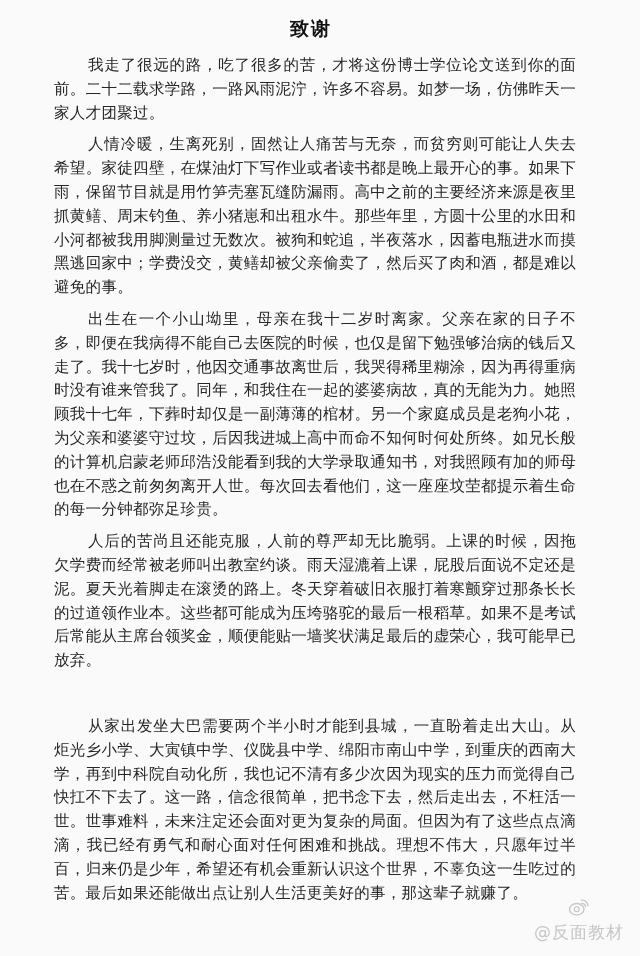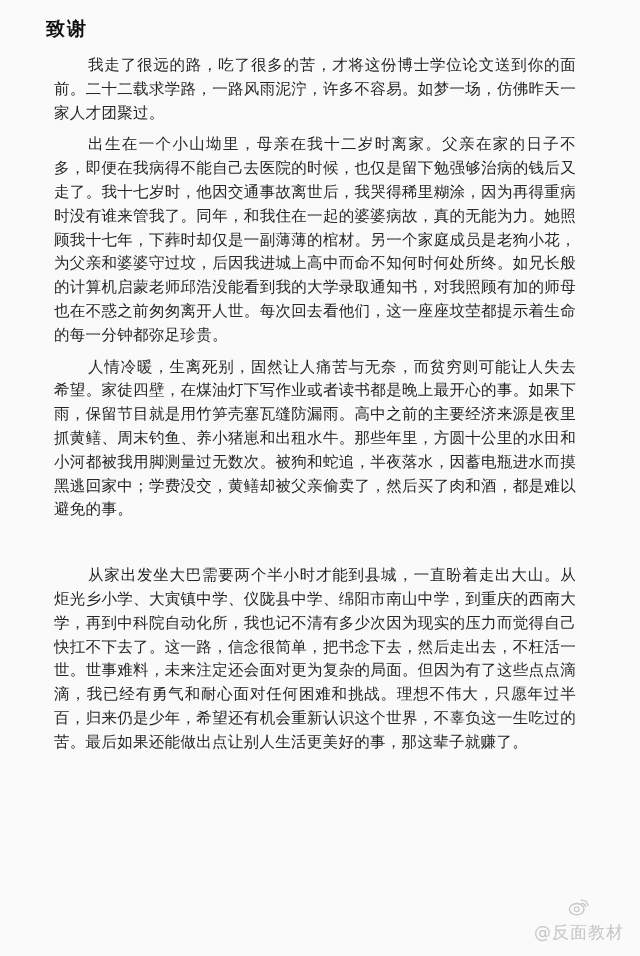--- a/index.html
+++ b/index.html
@@ -16,21 +16,21 @@
     overflow: hidden;
     font-family: "DejaVu Serif", "Liberation Serif", serif;
     color: #262626;
     box-sizing: border-box;
     padding: 12px 64px 0 46px;
   }
   .doc-title {
     font-size: 19px;
     font-weight: 700;
     color: #111111;
-    text-align: left;
+    text-align: center;
     letter-spacing: 2px;
     margin: 4px 0 12px 0;
     font-family: "DejaVu Sans", "Liberation Sans", sans-serif;
   }
   .para {
     font-size: 15.5px;
     line-height: 23.8px;
     letter-spacing: 0.3px;
     text-align: justify;
     text-indent: 2.2em;
@@ -60,22 +60,23 @@
   }
 </style>
 </head>
 <body>
 
 <div class="page">
 
   <h1 class="doc-title">致谢</h1>
 
   <p class="para">我走了很远的路，吃了很多的苦，才将这份博士学位论文送到你的面前。二十二载求学路，一路风雨泥泞，许多不容易。如梦一场，仿佛昨天一家人才团聚过。</p>
+  <p class="para">人情冷暖，生离死别，固然让人痛苦与无奈，而贫穷则可能让人失去希望。家徒四壁，在煤油灯下写作业或者读书都是晚上最开心的事。如果下雨，保留节目就是用竹笋壳塞瓦缝防漏雨。高中之前的主要经济来源是夜里抓黄鳝、周末钓鱼、养小猪崽和出租水牛。那些年里，方圆十公里的水田和小河都被我用脚测量过无数次。被狗和蛇追，半夜落水，因蓄电瓶进水而摸黑逃回家中；学费没交，黄鳝却被父亲偷卖了，然后买了肉和酒，都是难以避免的事。</p>
   <p class="para">出生在一个小山坳里，母亲在我十二岁时离家。父亲在家的日子不多，即便在我病得不能自己去医院的时候，也仅是留下勉强够治病的钱后又走了。我十七岁时，他因交通事故离世后，我哭得稀里糊涂，因为再得重病时没有谁来管我了。同年，和我住在一起的婆婆病故，真的无能为力。她照顾我十七年，下葬时却仅是一副薄薄的棺材。另一个家庭成员是老狗小花，为父亲和婆婆守过坟，后因我进城上高中而命不知何时何处所终。如兄长般的计算机启蒙老师邱浩没能看到我的大学录取通知书，对我照顾有加的师母也在不惑之前匆匆离开人世。每次回去看他们，这一座座坟茔都提示着生命的每一分钟都弥足珍贵。</p>
-  <p class="para">人情冷暖，生离死别，固然让人痛苦与无奈，而贫穷则可能让人失去希望。家徒四壁，在煤油灯下写作业或者读书都是晚上最开心的事。如果下雨，保留节目就是用竹笋壳塞瓦缝防漏雨。高中之前的主要经济来源是夜里抓黄鳝、周末钓鱼、养小猪崽和出租水牛。那些年里，方圆十公里的水田和小河都被我用脚测量过无数次。被狗和蛇追，半夜落水，因蓄电瓶进水而摸黑逃回家中；学费没交，黄鳝却被父亲偷卖了，然后买了肉和酒，都是难以避免的事。</p>
+  <p class="para">人后的苦尚且还能克服，人前的尊严却无比脆弱。上课的时候，因拖欠学费而经常被老师叫出教室约谈。雨天湿漉着上课，屁股后面说不定还是泥。夏天光着脚走在滚烫的路上。冬天穿着破旧衣服打着寒颤穿过那条长长的过道领作业本。这些都可能成为压垮骆驼的最后一根稻草。如果不是考试后常能从主席台领奖金，顺便能贴一墙奖状满足最后的虚荣心，我可能早已放弃。</p>
   <p class="para big-gap">从家出发坐大巴需要两个半小时才能到县城，一直盼着走出大山。从炬光乡小学、大寅镇中学、仪陇县中学、绵阳市南山中学，到重庆的西南大学，再到中科院自动化所，我也记不清有多少次因为现实的压力而觉得自己快扛不下去了。这一路，信念很简单，把书念下去，然后走出去，不枉活一世。世事难料，未来注定还会面对更为复杂的局面。但因为有了这些点点滴滴，我已经有勇气和耐心面对任何困难和挑战。理想不伟大，只愿年过半百，归来仍是少年，希望还有机会重新认识这个世界，不辜负这一生吃过的苦。最后如果还能做出点让别人生活更美好的事，那这辈子就赚了。</p>
 
   <div class="watermark">
     <span class="wicon">
       <svg width="22" height="20" viewBox="0 0 24 22" aria-hidden="true">
         <ellipse cx="9.5" cy="14.5" rx="8" ry="6.2" fill="none" stroke="#c6c6c6" stroke-width="1.5"></ellipse>
         <circle cx="9.5" cy="14.5" r="2.7" fill="none" stroke="#c6c6c6" stroke-width="1.3"></circle>
         <path d="M14.5 4.5 q6 -0.5 7.5 6" fill="none" stroke="#c6c6c6" stroke-width="1.5" stroke-linecap="round"></path>
         <path d="M15 8.2 q3.6 0 4.4 3.4" fill="none" stroke="#c6c6c6" stroke-width="1.3" stroke-linecap="round"></path>
       </svg>

